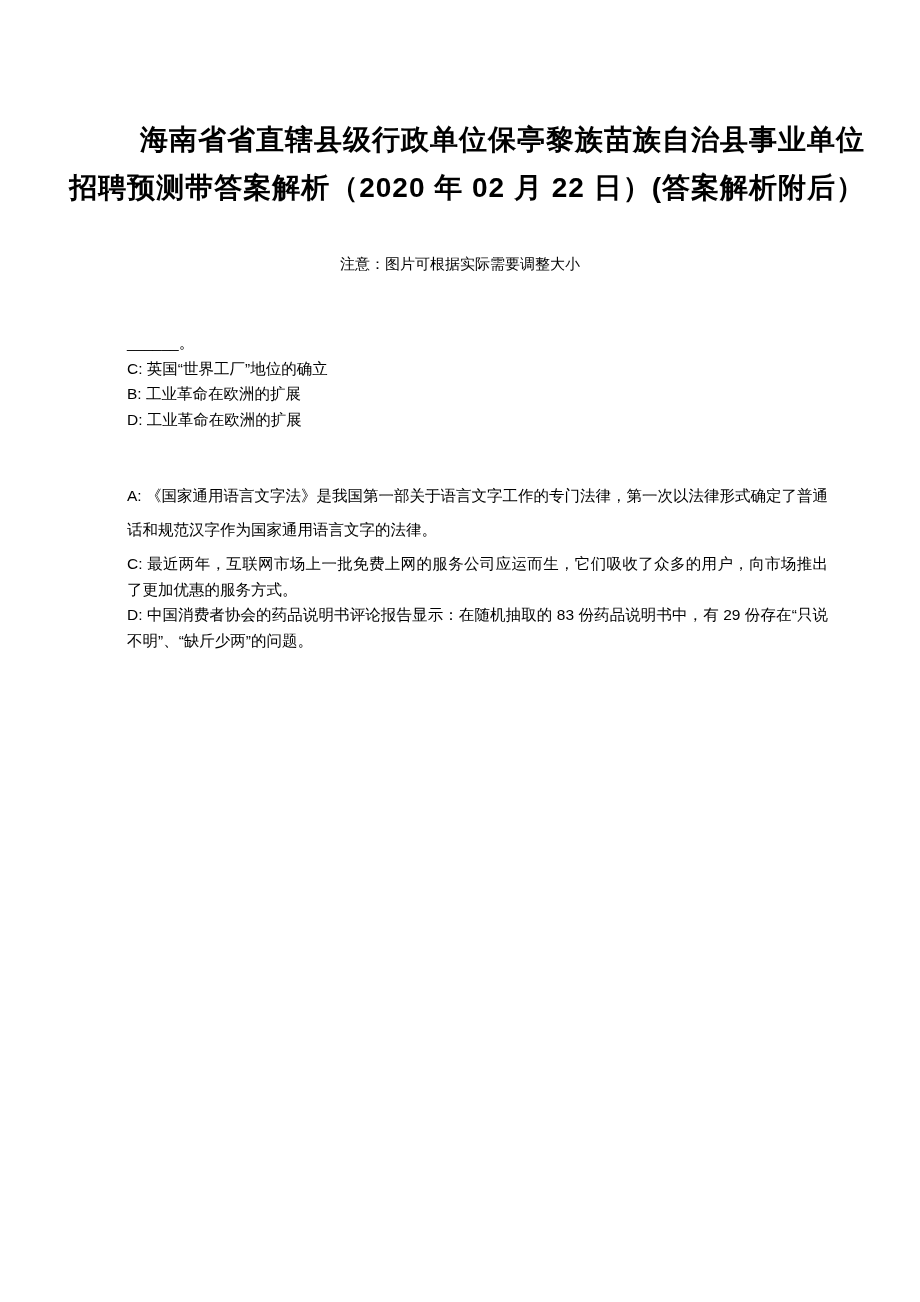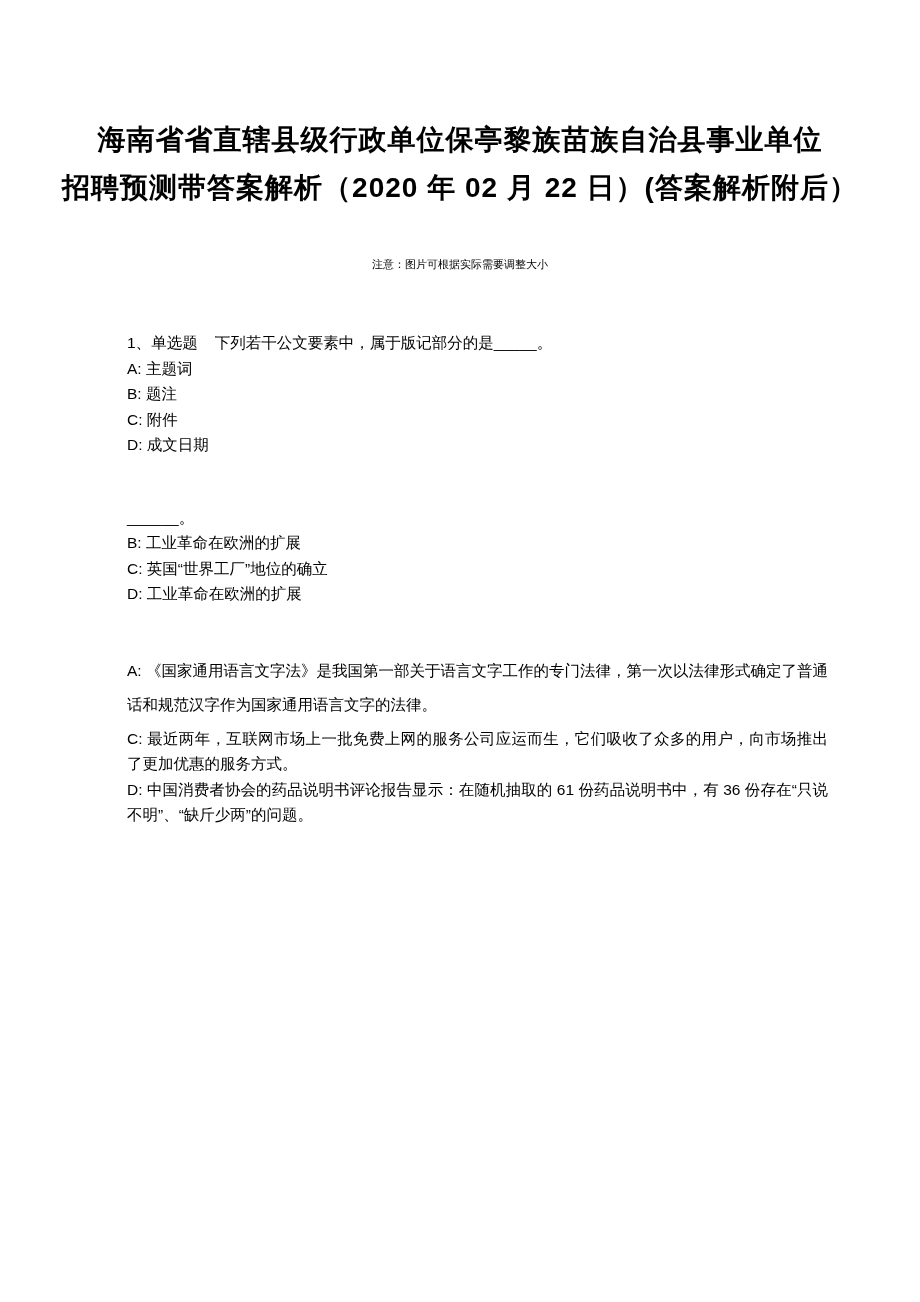--- a/index.html
+++ b/index.html
@@ -11,30 +11,30 @@
   }
   .page {
     position: relative;
     width: 920px;
     height: 1302px;
     background: #ffffff;
     overflow: hidden;
   }
   .doc-title {
     margin: 116px 55px 0 55px;
-    text-align: center;
+    text-align: right;
     font-size: 28px;
     font-weight: bold;
     line-height: 48px;
     letter-spacing: 1px;
   }
   .doc-notice {
     margin-top: 40px;
     text-align: center;
-    font-size: 11px;
+    font-size: 15px;
     line-height: 24px;
   }
   .content {
     margin: 54px 92px 0 127px;
     font-size: 15.5px;
     line-height: 25.5px;
     text-align: justify;
   }
   .question {
     margin: 0 0 47px 0;
@@ -64,39 +64,30 @@
 
   <div class="doc-title">
     <div>海南省省直辖县级行政单位保亭黎族苗族自治县事业单位</div>
     <div>招聘预测带答案解析（2020 年 02 月 22 日）(答案解析附后）</div>
   </div>
 
   <div class="doc-notice">注意：图片可根据实际需要调整大小</div>
 
   <div class="content">
 
-    <div class="question">
-      <div class="q-header">
-        <span class="q-number">1、</span><span class="q-type">单选题</span><span class="q-stem">下列若干公文要素中，属于版记部分的是_____。</span>
-      </div>
-      <div class="q-option">A: 主题词</div>
-      <div class="q-option">B: 题注</div>
-      <div class="q-option">C: 附件</div>
-      <div class="q-option">D: 成文日期</div>
-    </div>
 
 
     <div class="question">
       <div class="q-blank-line">______。</div>
+      <div class="q-option">C: 英国“世界工厂”地位的确立</div>
       <div class="q-option">B: 工业革命在欧洲的扩展</div>
-      <div class="q-option">C: 英国“世界工厂”地位的确立</div>
       <div class="q-option">D: 工业革命在欧洲的扩展</div>
     </div>
 
 
     <div class="question">
       <div class="q-option loose q5-gap">A: 《国家通用语言文字法》是我国第一部关于语言文字工作的专门法律，第一次以法律形式确定了普通话和规范汉字作为国家通用语言文字的法律。</div>
       <div class="q-option">C: 最近两年，互联网市场上一批免费上网的服务公司应运而生，它们吸收了众多的用户，向市场推出了更加优惠的服务方式。</div>
-      <div class="q-option">D: 中国消费者协会的药品说明书评论报告显示：在随机抽取的 61 份药品说明书中，有 36 份存在“只说不明”、“缺斤少两”的问题。</div>
+      <div class="q-option">D: 中国消费者协会的药品说明书评论报告显示：在随机抽取的 83 份药品说明书中，有 29 份存在“只说不明”、“缺斤少两”的问题。</div>
     </div>
 
   </div>
 </div>
 
 </body></html>

